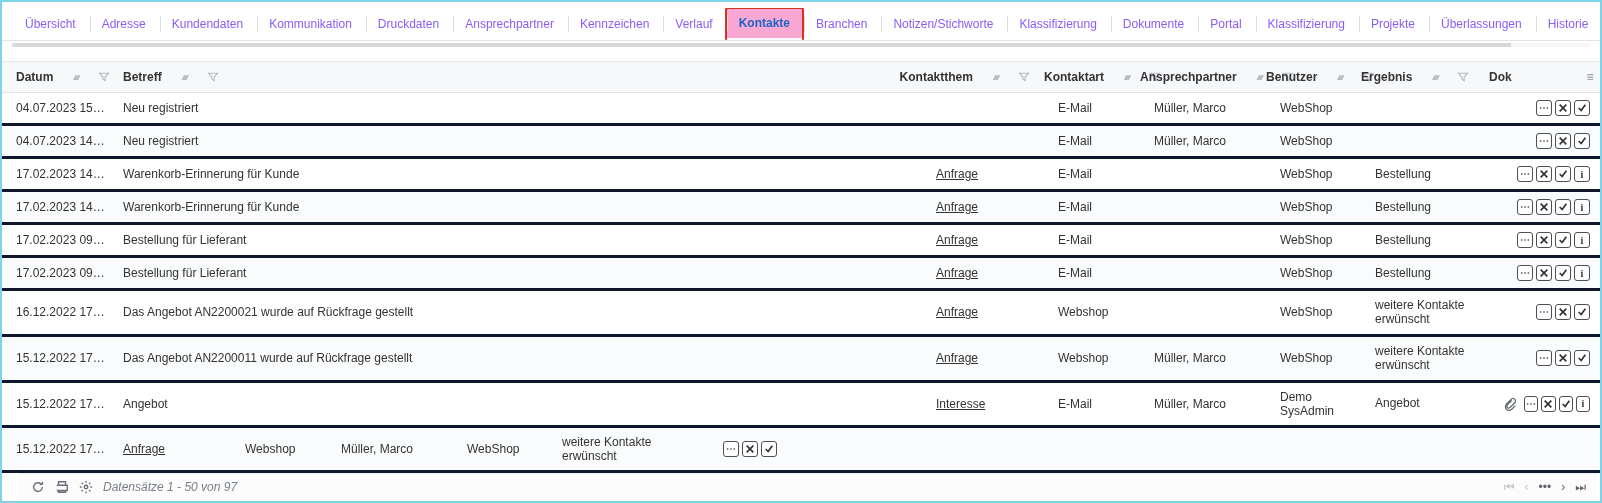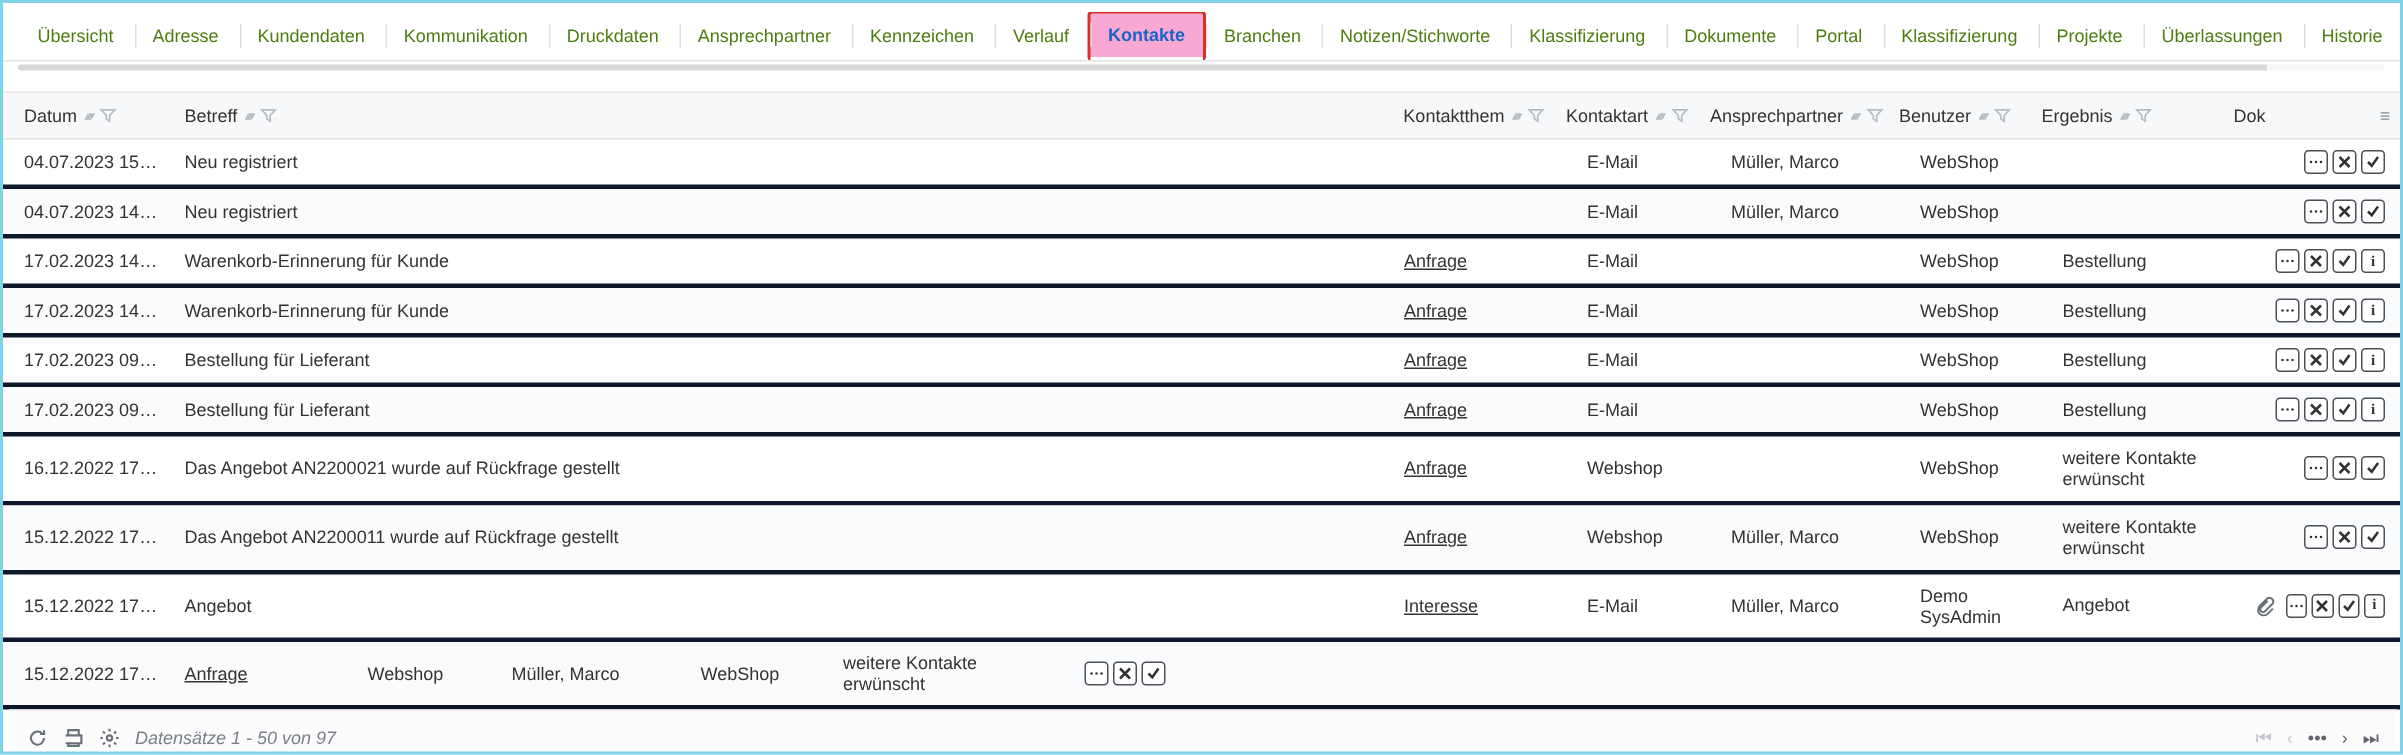--- a/index.html
+++ b/index.html
@@ -2,30 +2,30 @@
 <html><head>
 <meta charset="utf-8">
 <style>
   * { box-sizing: border-box; }
   html, body { margin:0; padding:0; font-family: Arial, Helvetica, sans-serif; font-size:12px; color:#333; }
   body { background:#fff; border:2px solid #7fd3e6; width:1602px; height:503px; overflow:hidden; position:relative; }
 
   
   .tabbar-wrap { position:relative; padding:6px 10px 0 10px; border-bottom:1px solid #e5e5e5; }
   .tabbar { display:flex; align-items:flex-end; gap:0; overflow:hidden; white-space:nowrap; }
-  .tab { padding:7px 12px 9px 12px; border:1px solid transparent; border-bottom:none; color:#4d7c0f; cursor:pointer; position:relative; }
+  .tab { padding:7px 12px 9px 12px; border:1px solid transparent; border-bottom:none; color:#8b5cf6; cursor:pointer; position:relative; }
   .tab + .tab::before { content:""; position:absolute; left:0; top:6px; bottom:8px; width:1px; background:#ddd; }
   .tab.active { color:#1a64c8; font-weight:600; border:1px solid #d0d0d0; border-bottom:1px solid #fff; background:#f9a8d4; border-radius:3px 3px 0 0; }
   .tab.active::after{ content:""; position:absolute; left:0; right:0; bottom:-1px; height:2px; background:#fff;}
   .tab.highlight { outline:2px solid #d93025; outline-offset:-1px; border-radius:2px; }
   .scroll-line { height:4px; background:linear-gradient(to right,#d8d8d8 0 95%, #f6f6f6 95% 100%); margin:2px 10px 0 10px; border-radius:2px; }
 
   
   .grid-header { display:flex; align-items:center; background:#f7f8fa; border-top:1px solid #e8e8e8; border-bottom:1px solid #e2e2e2; margin-top:14px; }
-  .hcell { display:flex; align-items:center; gap:5px; padding:8px 8px; font-weight:400; color:#333; }
+  .hcell { display:flex; align-items:center; gap:20px; padding:8px 8px; font-weight:700; color:#333; }
   .hcell .sort { color:#b7bcc3; font-size:9px; letter-spacing:-2px; }
   .hcell .filter { width:12px; height:12px; }
   .filter svg { width:12px; height:12px; stroke:#b7bcc3; fill:none; stroke-width:1.5; }
   .col-datum  { width:113px; padding-left:14px;}
   .col-betreff{ flex:1; min-width:300px;}
   .col-thema  { width:122px; justify-content:flex-end; padding-right:6px;}
   .col-kart   { width:96px; }
   .col-ansp   { width:126px; justify-content:flex-start;}
   .col-ben    { width:95px;}
   .col-erg    { width:128px;}
@@ -47,21 +47,21 @@
   .c-dok    { width:105px; display:flex; align-items:center; justify-content:flex-end; gap:3px; padding-right:10px;}
 
   .iconbtn { width:16px; height:16px; border:1px solid #4b4f56; border-radius:3px; display:flex; align-items:center; justify-content:center; background:#fff; cursor:pointer; }
   .iconbtn svg { width:10px; height:10px; stroke:#333; fill:none; stroke-width:2; }
   .iconbtn.dots svg { stroke:none; fill:#333; }
   .iconbtn.info { font-family: Georgia, serif; font-weight:bold; font-size:10px; }
   .attach { width:14px; height:14px; margin-right:4px;}
   .attach svg { width:14px; height:14px; stroke:#6b7075; fill:none; stroke-width:1.5; }
 
   
-  .footer { position:absolute; left:4px; right:2px; bottom:2px; height:26px; display:flex; align-items:flex-end; background:#fcfcfd; border-top:1px solid #eee; padding:0 12px; gap:10px; color:#6a707a;}
+  .footer { position:absolute; left:17px; right:2px; bottom:2px; height:26px; display:flex; align-items:center; background:#fcfcfd; border-top:1px solid #eee; padding:0 12px; gap:10px; color:#6a707a;}
   .footer .ficon { width:14px; height:14px; cursor:pointer; }
   .footer .ficon svg { width:14px; height:14px; stroke:#6a707a; fill:none; stroke-width:1.6; }
   .footer .status { font-style:italic; color:#7a808a; }
   .footer .spacer { flex:1; }
   .footer .nav { display:flex; align-items:center; gap:10px; }
   .footer .nav span { cursor:pointer; color:#5f646e;}
   .footer .nav .disabled{ color:#c2c6cc; cursor:default;}
 </style>
 </head>
 <body>

